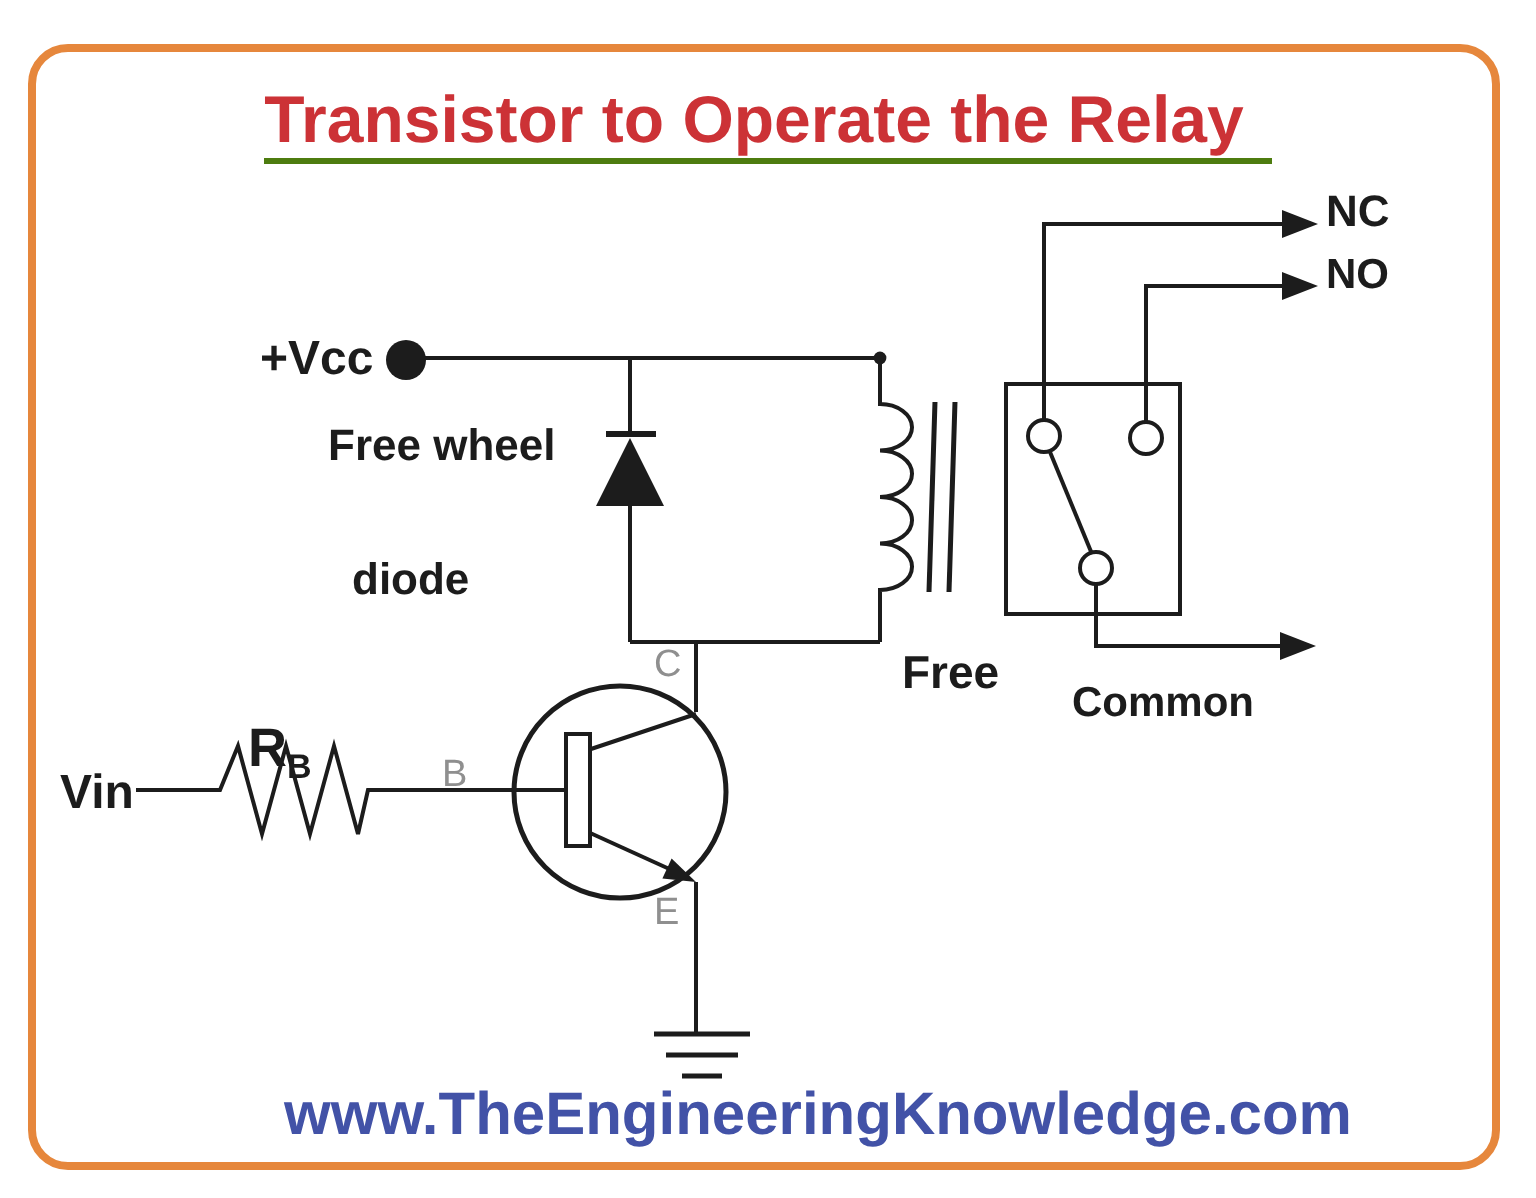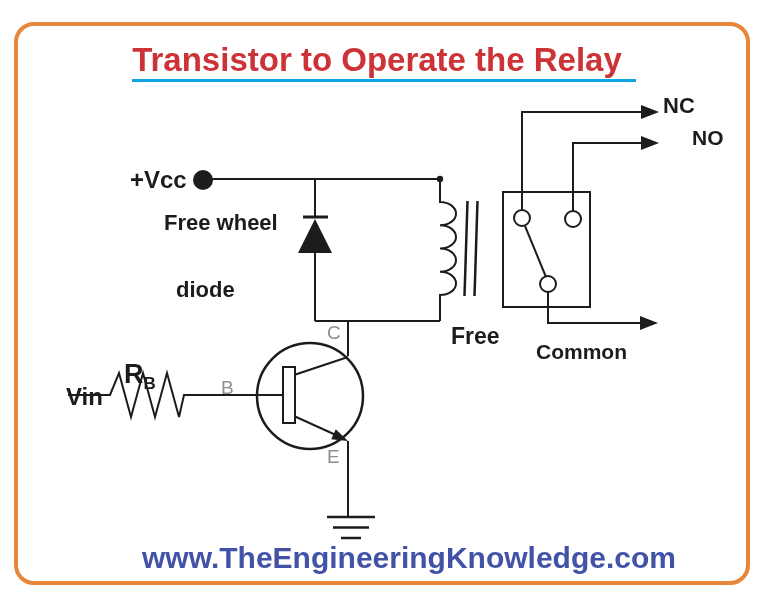--- a/index.html
+++ b/index.html
@@ -8,39 +8,39 @@
     font-family:"Liberation Sans", sans-serif;overflow:hidden;
   }
   .frame{
     position:absolute;left:14px;top:22px;width:728px;height:555px;
     border:4.5px solid #e6873c;border-radius:20px;background:transparent;
   }
   .page-title{
     position:absolute;left:0;top:41px;width:768px;text-align:center;
     font-size:33px;font-weight:bold;color:#cc3236;letter-spacing:0px;
   }
-  .page-title .u{border-bottom:3px solid #0ea5e9;padding-right:14px;padding-bottom:1px;}
+  .page-title .u{border-bottom:3px solid #4d7c0f;padding-right:14px;padding-bottom:1px;}
   svg.circuit{position:absolute;left:0;top:0;}
   .lbl{
     position:absolute;color:#1c1c1c;font-weight:bold;line-height:1;white-space:nowrap;
   }
   .lbl.vcc{left:130px;top:168px;font-size:24px;}
   .lbl.fw1{left:164px;top:212px;font-size:22px;text-align:right;}
   .lbl.fw2{left:176px;top:240px;font-size:22px;margin-top:39px;}
-  .lbl.vin{left:30px;top:385px;font-size:24px;margin-left:36px;}
+  .lbl.vin{left:30px;top:385px;font-size:24px;}
   .lbl.rb{left:124px;top:337px;font-size:27px;margin-top:24px;}
   .lbl.rb .sub{font-size:17px;vertical-align:-6px;}
   .pin{
     position:absolute;color:#8f8f8f;font-weight:500;line-height:1;font-size:19px;
   }
   .pin.c{left:327px;top:323px;}
   .pin.b{left:221px;top:378px;}
   .pin.e{left:327px;top:447px;}
   .lbl.nc{left:663px;top:95px;font-size:22px;}
-  .lbl.no{left:663px;top:127px;font-size:21px;margin-left:29px;}
+  .lbl.no{left:663px;top:127px;font-size:21px;}
   .lbl.relay{left:451px;top:325px;font-size:23px;}
   .lbl.common{left:536px;top:341px;font-size:21px;}
   .watermark{
     position:absolute;left:409px;top:543px;transform:translateX(-50%);
     font-size:30px;color:#4252a7;font-weight:700;white-space:nowrap;line-height:1;
   }
 </style>
 </head>
 <body>
 

